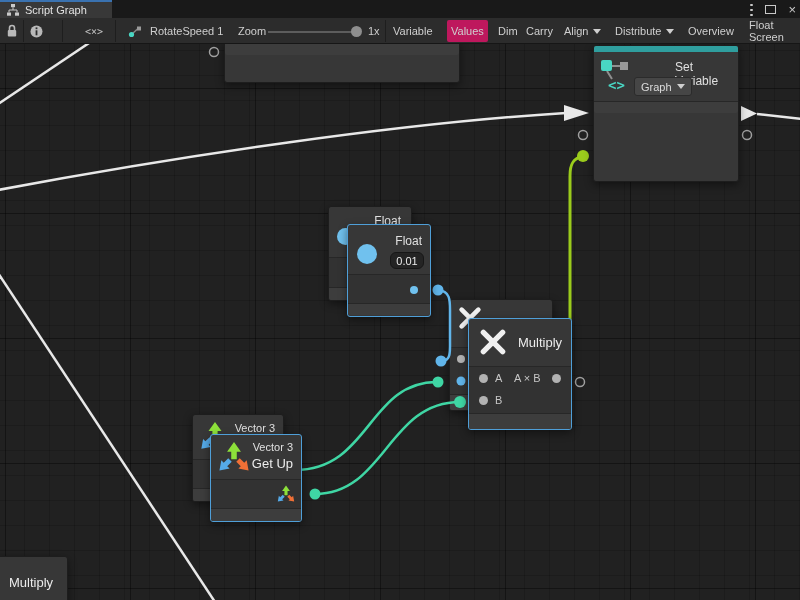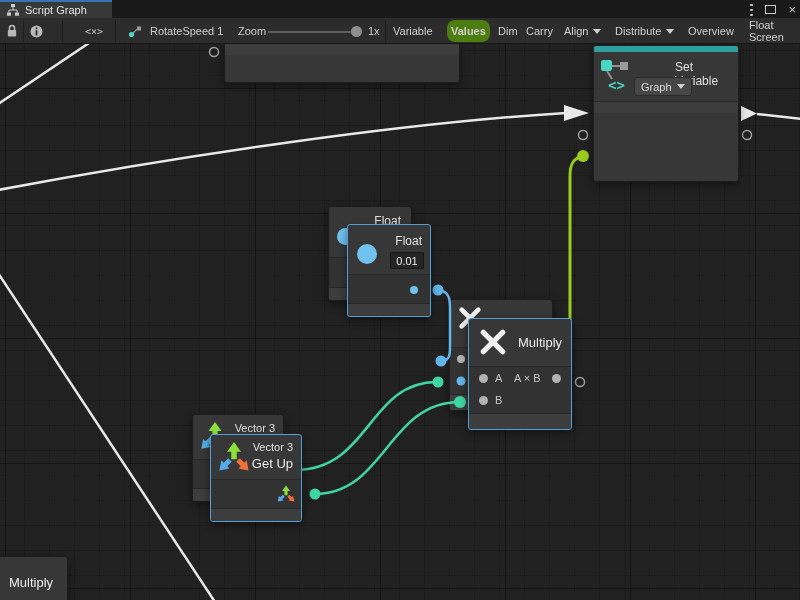--- a/index.html
+++ b/index.html
@@ -18,21 +18,21 @@
   .vdots i:nth-child(1){top:1px} .vdots i:nth-child(2){top:6px} .vdots i:nth-child(3){top:11px}
   .maxbox { width:11px; height:9px; border:1.5px solid #c8c8c8; }
   .closex { color:#c8c8c8; font-size:13px; line-height:13px; }
 
   
   .toolbar { position:absolute; left:0; top:18px; width:800px; height:26px; background:#2c2c2c;
              border-bottom:1px solid #161616; }
   .toolbar .sep { position:absolute; top:2px; width:1px; height:22px; background:#1e1e1e; }
   .titem { position:absolute; top:0; height:26px; display:flex; align-items:center; color:#cfcfcf; font-size:11px; }
   .tbtn { padding:0 4px; }
-  .tbtn.active { background:#4d7c0f; border-radius:8px; height:22px; top:2px;font-weight:bold; }
+  .tbtn.active { background:#be185d; border-radius:2px; height:22px; top:2px; }
   .caret { width:0; height:0; border-left:4px solid transparent; border-right:4px solid transparent;
            border-top:5px solid #cfcfcf; display:inline-block; margin-left:5px; }
   .slider-track { position:absolute; top:13px; left:268px; width:85px; height:1.5px; background:#5d5d5d; }
   .slider-handle { position:absolute; top:8px; left:351px; width:11px; height:11px; border-radius:50%; background:#8e8e8e; }
   .codeglyph { font-family:"DejaVu Sans Mono",monospace; font-size:10px; color:#c4c4c4; }
 
   
   .canvas { position:absolute; left:0; top:44px; width:800px; height:556px; overflow:hidden;
             background-color:#212121;
             background-image:
@@ -52,21 +52,21 @@
   .node.front { z-index:8; }
   .node.selected { border:1px solid #4f9fd8; }
   .hdr { position:relative; width:100%; }
   .bdy { position:relative; width:100%; background:#323232; border-top:1px solid #272727; }
   .ftr { position:relative; width:100%; background:#3d3d3d; border-top:1px solid #272727;
          border-radius:0 0 2px 2px; }
   .ttl { position:absolute; color:#e0e0e0; }
   .sub { position:absolute; color:#ececec; }
   .pdot { position:absolute; border-radius:50%; }
   .plabel { position:absolute; color:#c6c6c6; font-size:11px; }
-  .valbox { position:absolute; background:#242424; border:1px solid #171717; border-radius:1px;
+  .valbox { position:absolute; background:#242424; border:1px solid #171717; border-radius:6px;
             color:#eaeaea; font-size:11px; text-align:center; }
   .pill { position:absolute; background:#464646; border:1px solid #2b2b2b; border-radius:3px;
           color:#dcdcdc; font-size:11px; display:flex; align-items:center; padding:0 6px; }
   .pill .caret { border-top-color:#cfcfcf; margin-left:auto; }
   .bigcircle { position:absolute; border-radius:50%; background:#70c1ee; }
   .inputbox { position:absolute; background:#2c2c2c; border:1px solid #191919; border-radius:3px;
               display:flex; align-items:center; color:#dedede; font-size:11px; padding:0 4px; gap:4px; }
   .greenarrow { position:absolute; width:16px; height:14px; }
   .tealbar { position:absolute; left:0; top:0; width:100%; height:6px; background:#2f9e9e;
              border-radius:2px 2px 0 0; }

